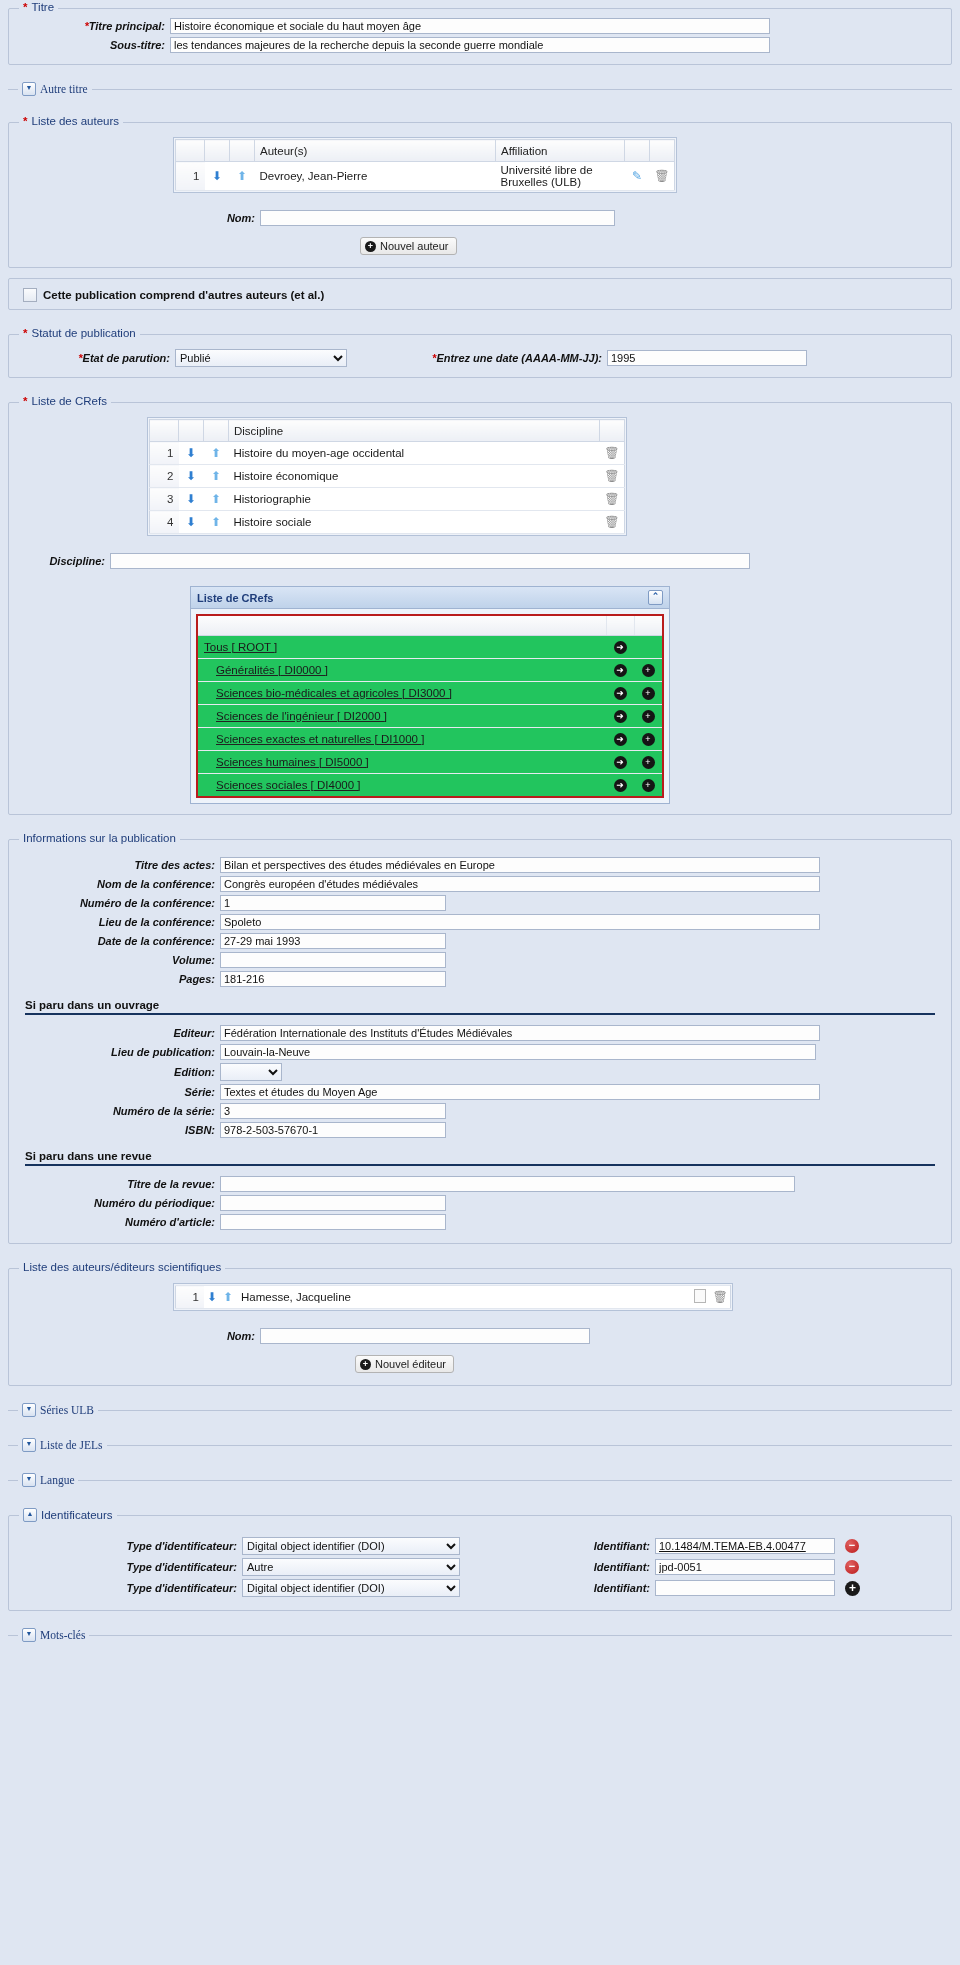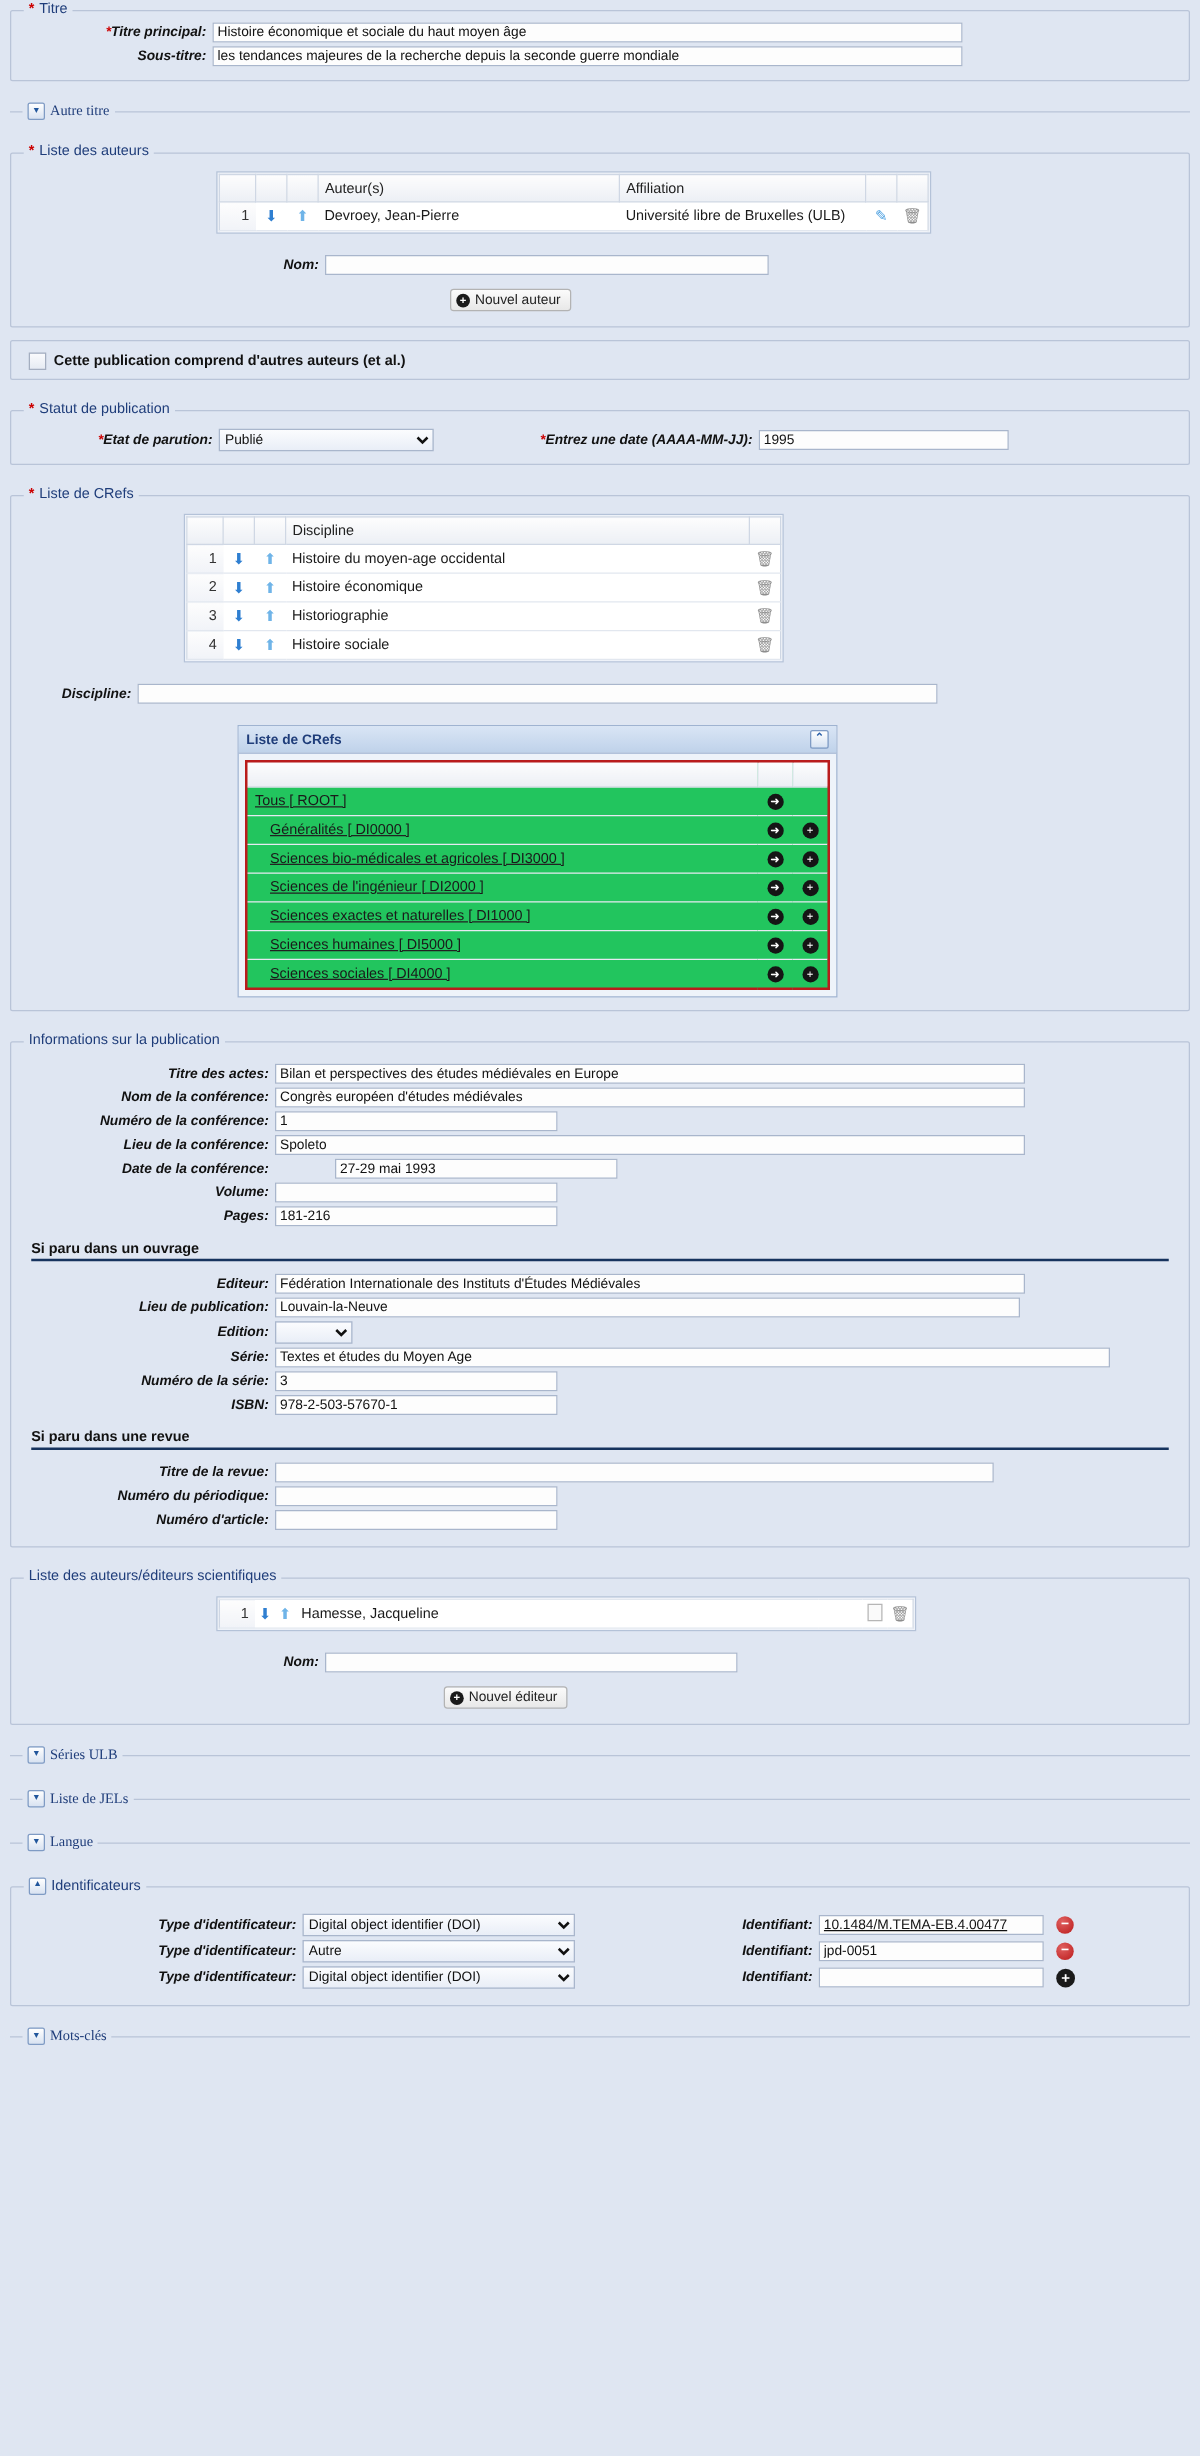--- a/index.html
+++ b/index.html
@@ -334,21 +334,21 @@
     <span class="lbl">Autre titre</span>
   </div>
 </div>
 
 <div class="group" style="padding-bottom:12px;">
   <div class="legend">
     <span class="req">*</span>
       <span class="lbl">Liste des auteurs</span>
   </div>
   <div class="spacer8"></div>
-  <div class="gridwrap" style="width:572px;margin-left:158px;">
+  <div class="gridwrap" style="width:504px;margin-left:158px;">
     <table class="grid">
       <tbody>
           <tr>
         <th class="blank"></th>
         <th class="blank2"></th>
         <th class="blank2"></th>
         <th style="width:230px">Auteur(s)</th>
         <th>Affiliation</th>
         <th class="blank2"></th>
         <th class="blank2"></th>
@@ -535,21 +535,21 @@
   <div class="frow">
     <div class="flabel" style="width:200px">Numéro de la conférence:</div>
     <input class="txt" style="width: 226px;" value="1">
   </div>
   <div class="frow">
     <div class="flabel" style="width:200px">Lieu de la conférence:</div>
     <input class="txt" style="width: 600px;" value="Spoleto">
   </div>
   <div class="frow">
     <div class="flabel" style="width:200px">Date de la conférence:</div>
-    <input class="txt" style="width: 226px; margin-left: 48px;" value="27-29 mai 1993">
+    <input class="txt" style="width: 226px;" value="27-29 mai 1993">
   </div>
   <div class="frow">
     <div class="flabel" style="width:200px">Volume:</div>
     <input class="txt" style="width: 226px;" value="">
   </div>
   <div class="frow">
     <div class="flabel" style="width:200px">Pages:</div>
     <input class="txt" style="width: 226px;" value="181-216">
   </div>
 
@@ -565,21 +565,21 @@
     <input class="txt" style="width: 596px;" value="Louvain-la-Neuve">
   </div>
   <div class="frow">
     <div class="flabel" style="width:200px">Edition:</div>
     <select class="sel w70">
       <option></option>
     </select>
   </div>
   <div class="frow">
     <div class="flabel" style="width:200px">Série:</div>
-    <input class="txt" style="width: 668px;" value="Textes et études du Moyen Age">
+    <input class="txt" style="width: 600px;" value="Textes et études du Moyen Age">
   </div>
   <div class="frow">
     <div class="flabel" style="width:200px">Numéro de la série:</div>
     <input class="txt" style="width: 226px;" value="3">
   </div>
   <div class="frow">
     <div class="flabel" style="width:200px">ISBN:</div>
     <input class="txt" style="width: 226px;" value="978-2-503-57670-1">
   </div>
 

